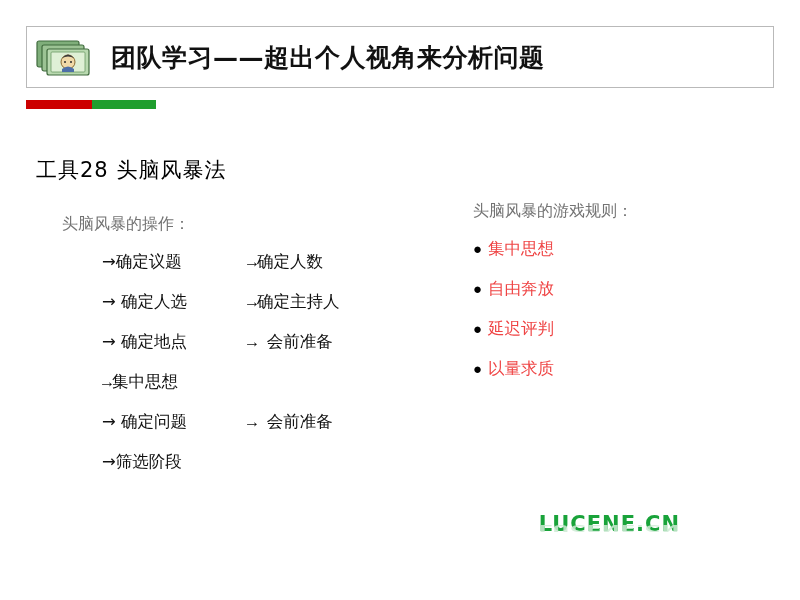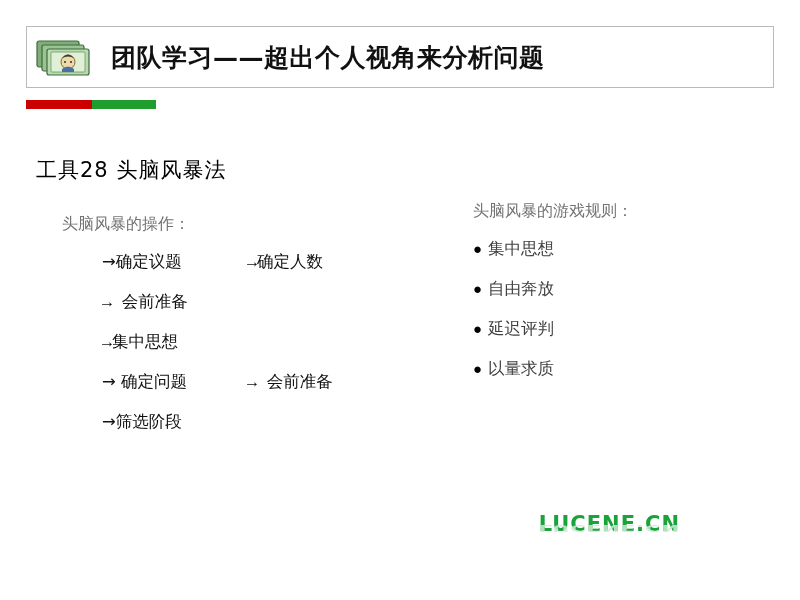--- a/index.html
+++ b/index.html
@@ -104,21 +104,21 @@
   }
   .rule-bullet {
     font-size: 15px;
     line-height: 1;
     color: #000000;
     margin-right: 6px;
   }
   .rule-text {
     font-family: Liberation Mono, monospace;
     font-size: 16.5px;
-    color: #404040;
+    color: #ef4444;
     white-space: nowrap;
   }
 
   
   .watermark {
     position: absolute;
     right: 32px; bottom: 42px;
     text-align: left;
   }
   .watermark .wm-main {
@@ -170,20 +170,25 @@
   <div class="tool-heading">工具28  头脑风暴法</div>
 
   <div class="col-left">
     <div class="col-title">头脑风暴的操作：</div>
 
     <div class="step-row">
       <span class="step-cell c1">→确定议题</span>
       <span class="step-cell c2">→确定人数</span>
     </div>
     <div class="step-row">
+      <span class="step-cell c1">→ 确定人选</span>
+      <span class="step-cell c2">→确定主持人</span>
+    </div>
+    <div class="step-row">
+      <span class="step-cell c1">→ 确定地点</span>
       <span class="step-cell c2">→ 会前准备</span>
     </div>
     <div class="step-row">
       <span class="step-cell c2">→集中思想</span>
     </div>
     <div class="step-row">
       <span class="step-cell c1">→ 确定问题</span>
       <span class="step-cell c2">→ 会前准备</span>
     </div>
     <div class="step-row">

